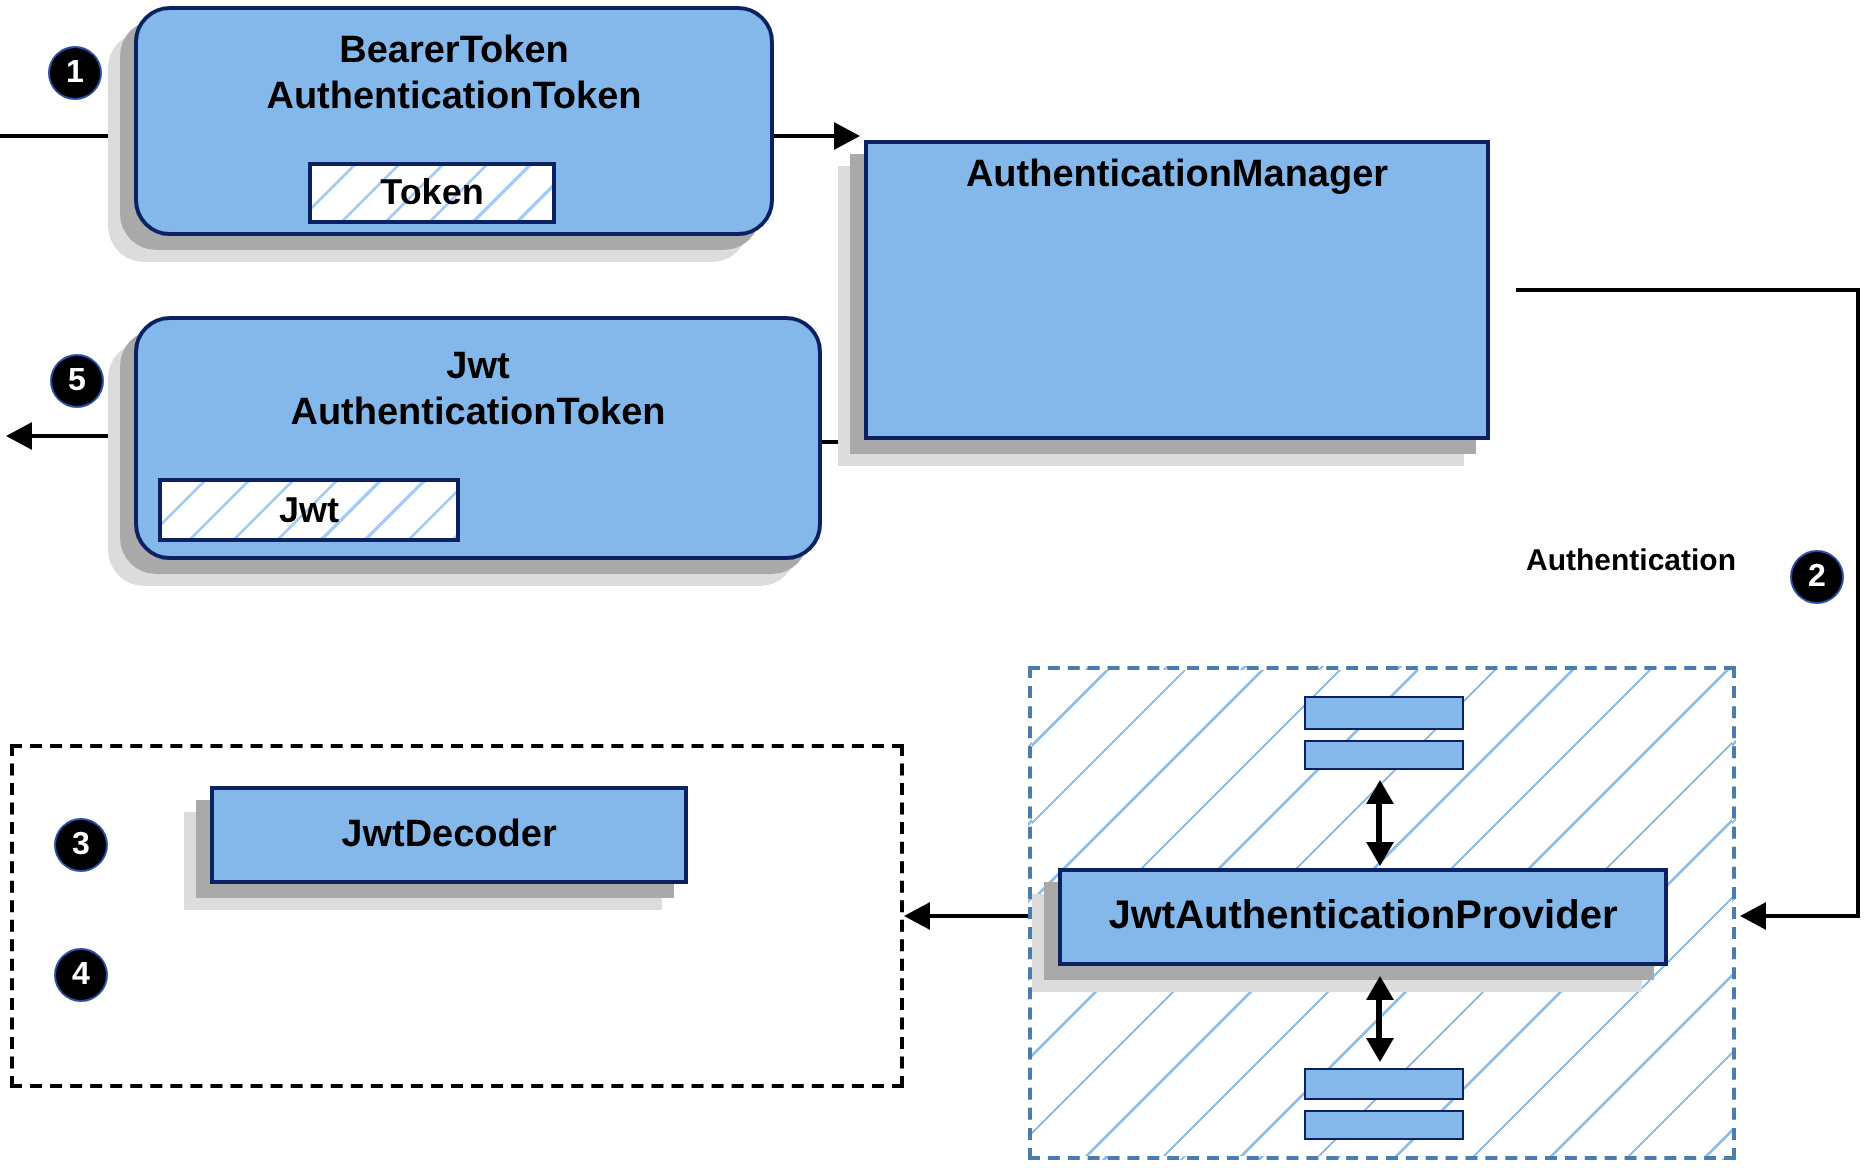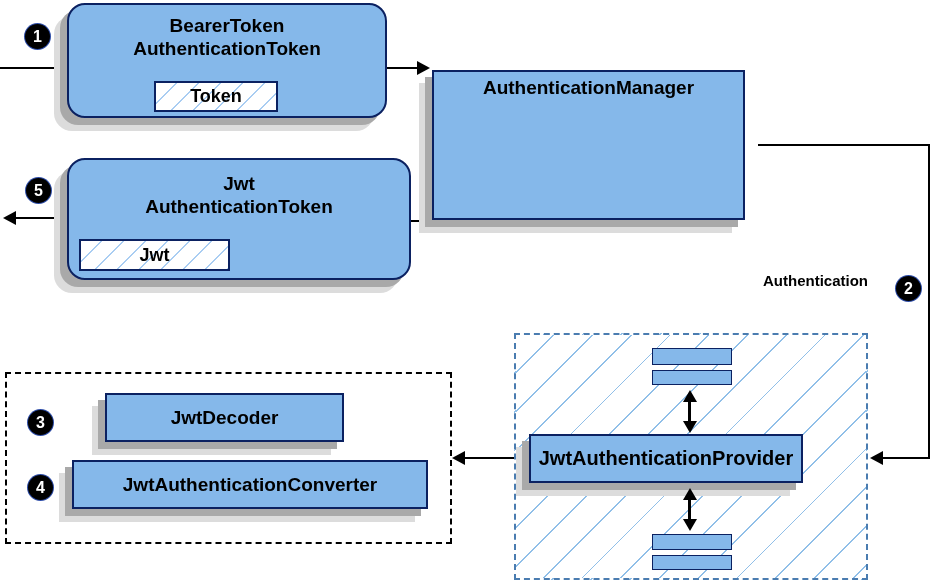--- a/index.html
+++ b/index.html
@@ -118,26 +118,25 @@
   </div>
   <div class="group-providers" style="left:514px;top:333px;width:354px;height:247px;"></div>
 
   <div class="stack" style="left:652px;top:348px;width:80px;height:17px;"></div>
   <div class="stack" style="left:652px;top:370px;width:80px;height:15px;"></div>
 
   <div class="ah ah-up" style="left:683px;top:390px;"></div>
   <div class="line" style="left:688px;top:399px;width:3px;height:24px;"></div>
   <div class="ah ah-down" style="left:683px;top:421px;"></div>
 
-  <div class="plain-box shadow" style="left:529px;top:434px;width:274px;height:49px;font-size:20px;">JwtAuthenticationProvider</div>
+  <div class="plain-box shadow" style="left:529px;top:434px;width:305px;height:49px;font-size:20px;">JwtAuthenticationProvider</div>
 
   <div class="ah ah-up" style="left:683px;top:488px;"></div>
   <div class="line" style="left:688px;top:497px;width:3px;height:24px;"></div>
   <div class="ah ah-down" style="left:683px;top:519px;"></div>
 
   <div class="stack" style="left:652px;top:534px;width:80px;height:16px;"></div>
   <div class="stack" style="left:652px;top:555px;width:80px;height:15px;"></div>
 
   <div class="group-black" style="left:5px;top:372px;width:447px;height:172px;"></div>
   <div class="plain-box shadow" style="left:73px;top:393px;width:239px;height:49px;margin-left:32px;">JwtDecoder</div>
-  <div class="plain-box shadow" style="left:72px;top:460px;width:356px;height:49px;">JwtAuthenticationConverter</div>
 
 </div>
 
 </body></html>

